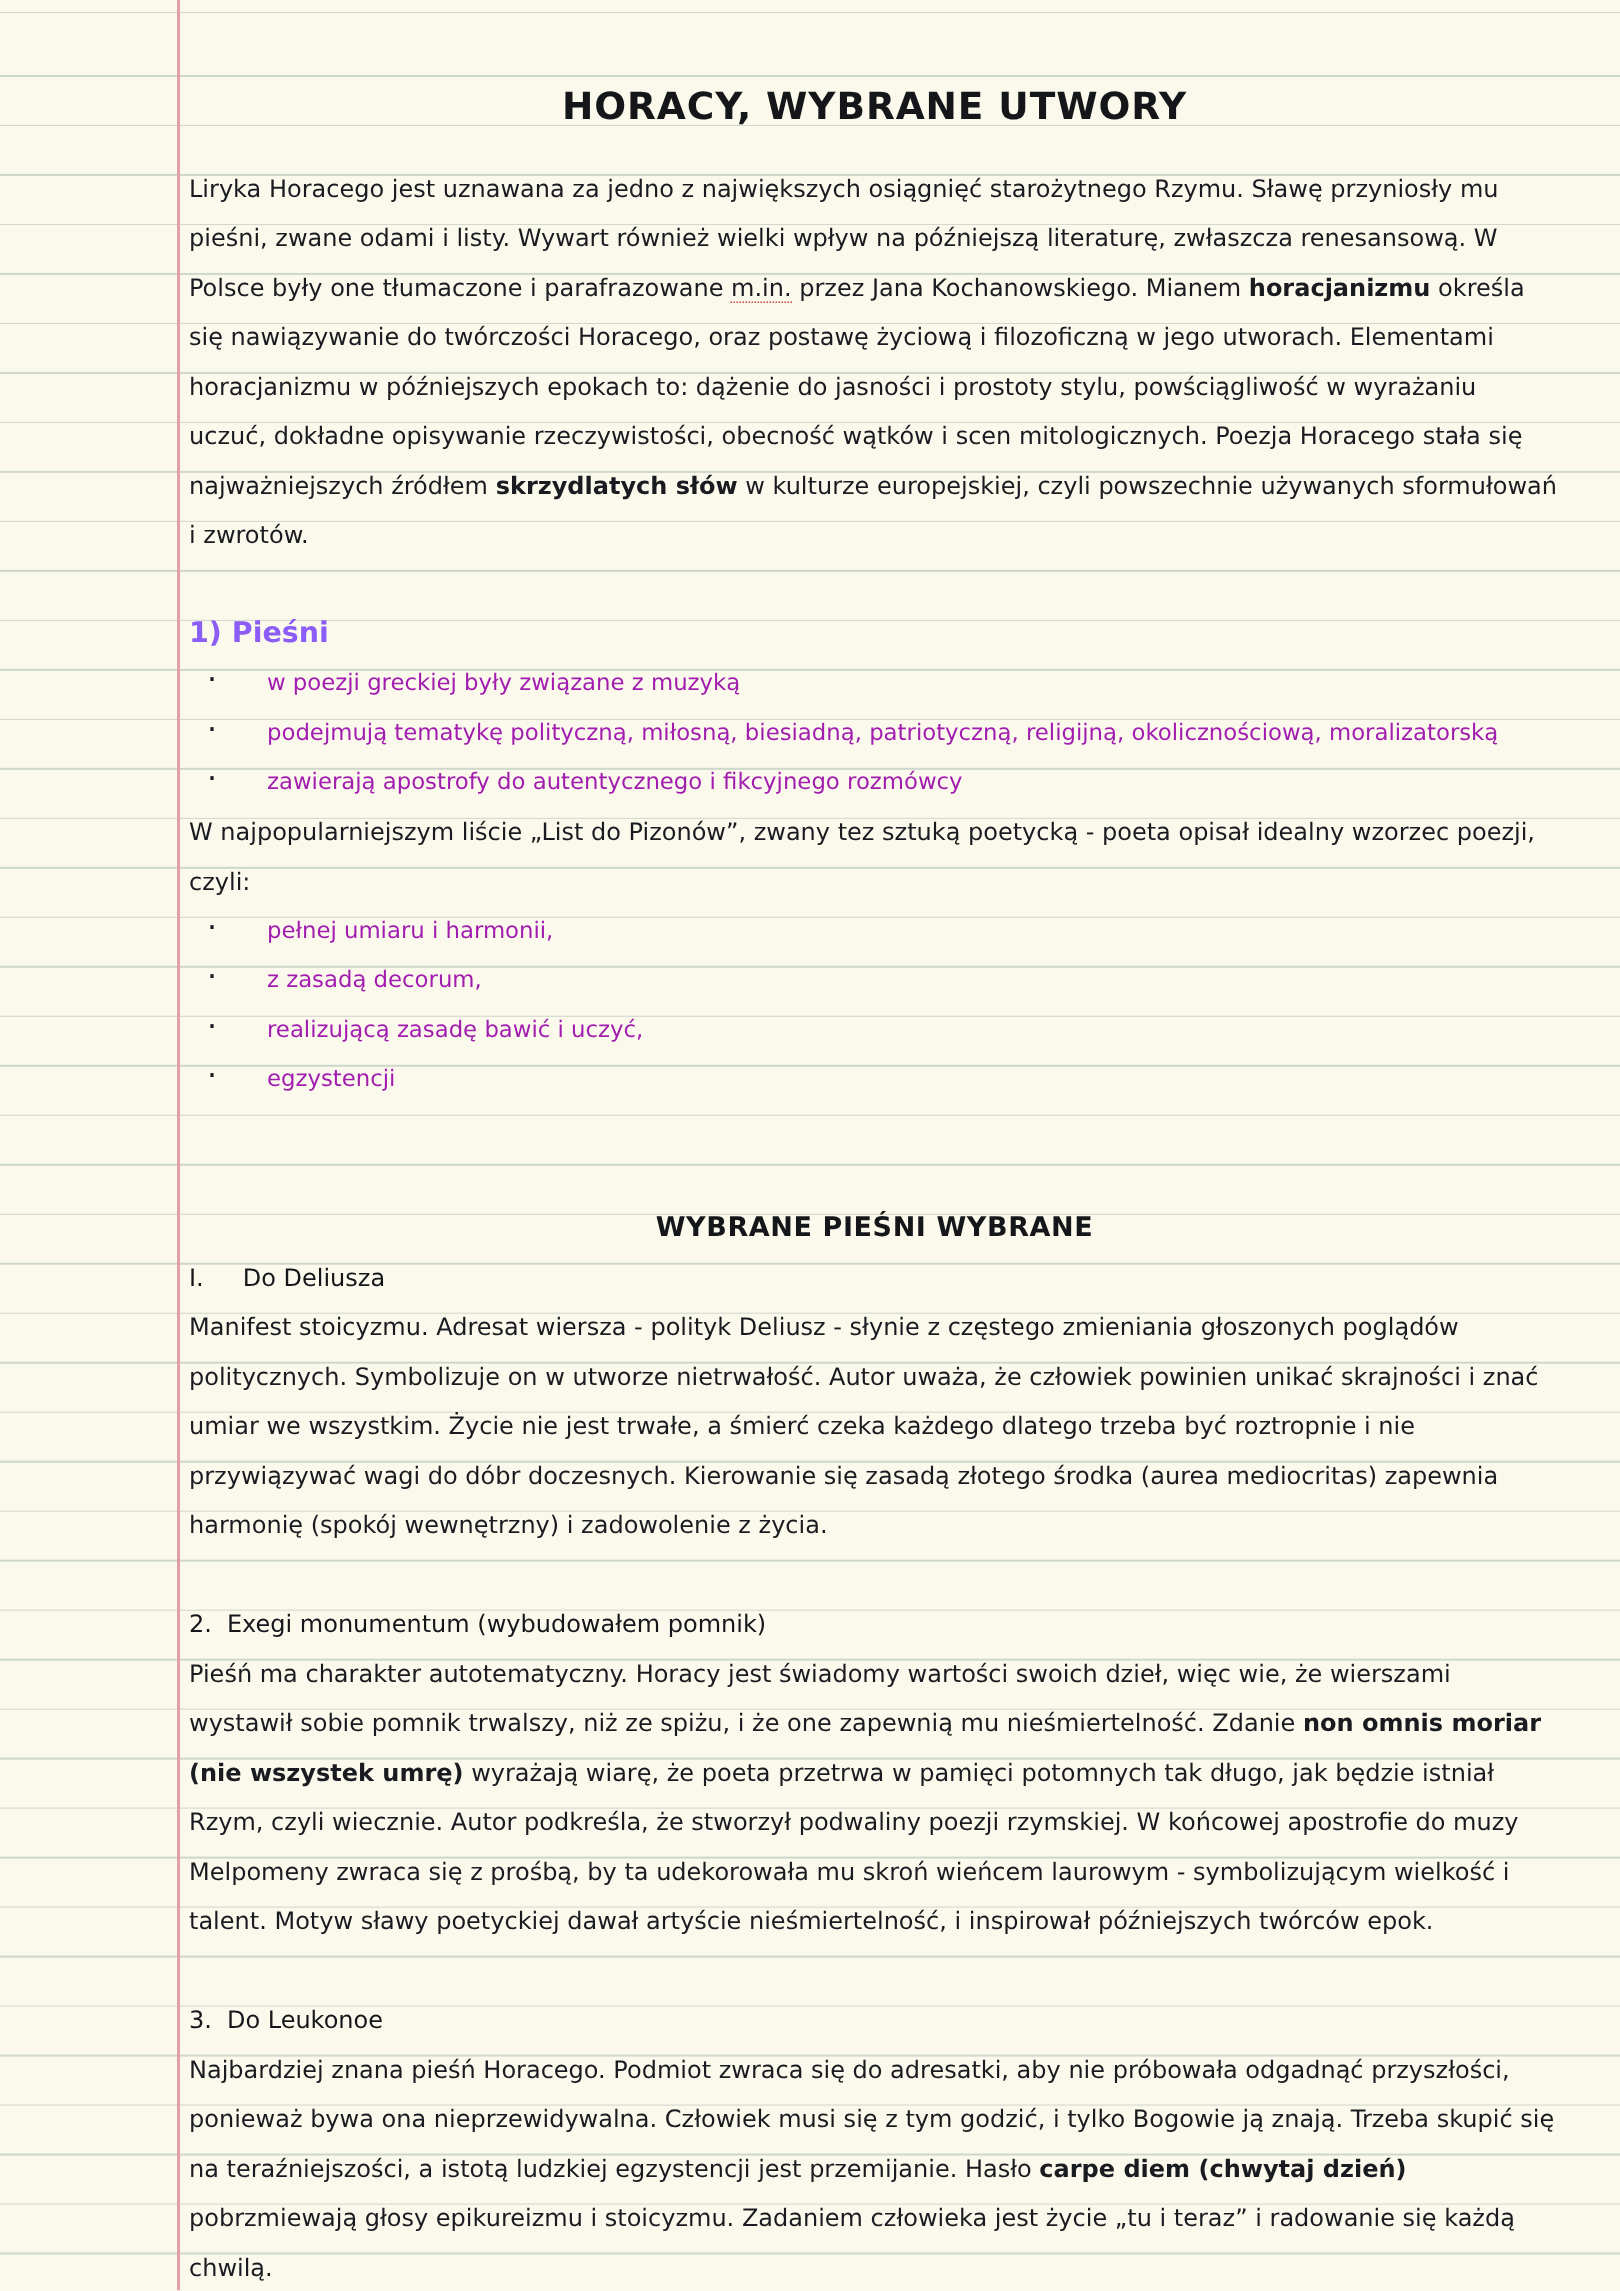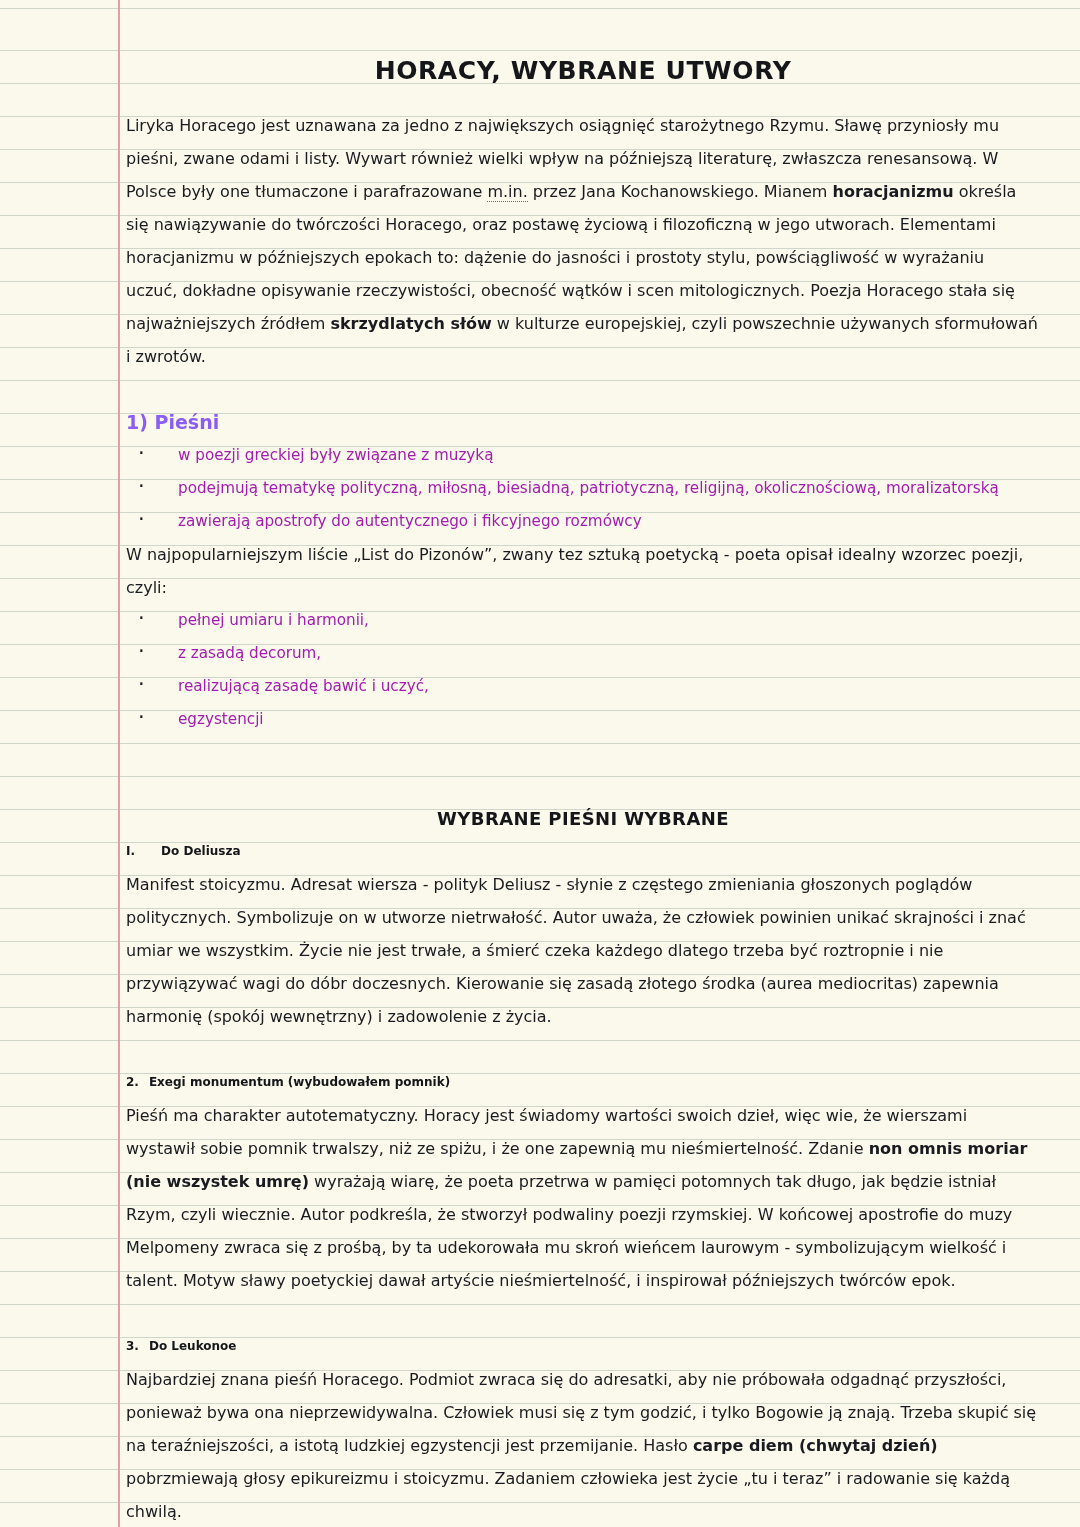--- a/index.html
+++ b/index.html
@@ -98,22 +98,22 @@
     font-size: 18px;
     font-weight: bold;
     text-align: center;
     letter-spacing: 0.4px;
     margin: 66px 0 0 0;
     line-height: 33px;
     color: #15161a;
   }
 
   .poem-head {
-    font-size: 12px;
-    font-weight: bold;
+    font-size: 16px;
+    font-weight: normal;
     line-height: 33px;
     margin: 0;
     color: #15161a;
   }
   .poem-head .num { display: inline-block; }
   .poem-head .nm { display: inline-block; margin-left: 26px; }
   .poem-head .nm-sm { display: inline-block; margin-left: 10px; }
 
   .spacer-line { height: 33px; }
 

